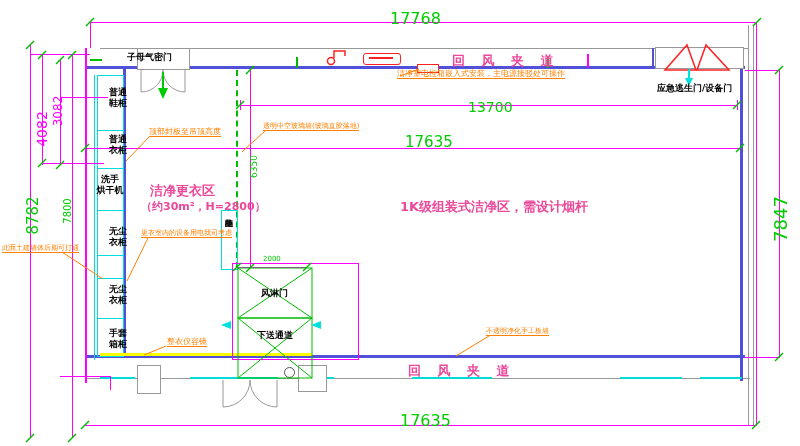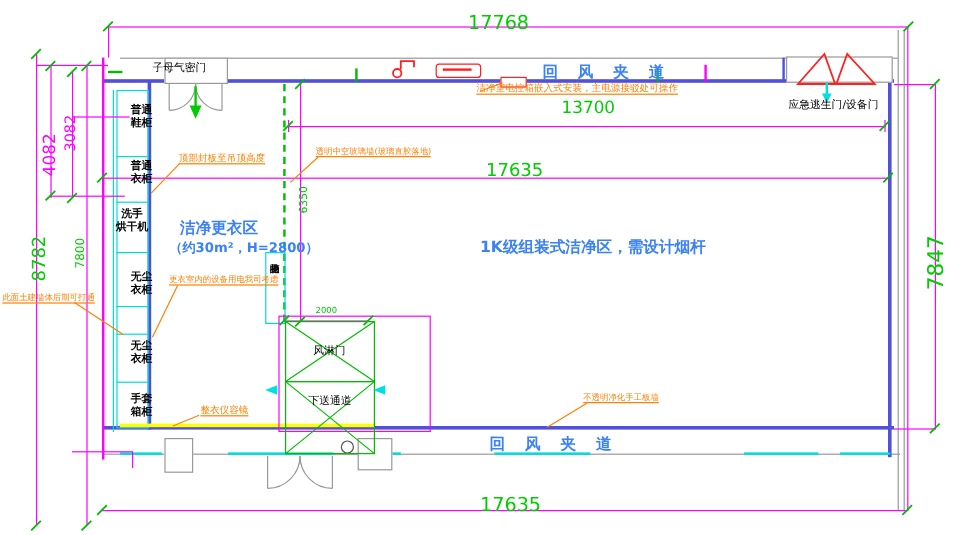--- a/index.html
+++ b/index.html
@@ -8,22 +8,22 @@
   .ln{position:absolute}
   .mag{background:#ff00ff}
   .blue{background:#5050d8}
   .gray{background:#999}
   .cyanbg{background:#00dcdc}
   .yellowbg{background:#ffff00}
   .box{position:absolute;background:#fff}
   .dim{position:absolute;color:#00cc00;white-space:nowrap;z-index:5;line-height:1}
   .rot{transform:rotate(-90deg);transform-origin:center}
   .magtxt{color:#ff00ff}
-  .bluetxt{position:absolute;color:#3b82f6;font-weight:bold;white-space:nowrap;z-index:5;line-height:1.2}
-  .blk{position:absolute;color:#000;font-weight:normal;white-space:nowrap;z-index:5;line-height:1}
+  .bluetxt{position:absolute;color:#ec4899;font-weight:bold;white-space:nowrap;z-index:5;line-height:1.2}
+  .blk{position:absolute;color:#000;font-weight:bold;white-space:nowrap;z-index:5;line-height:1}
   .orange{position:absolute;color:#ff8000;border-bottom:1px solid #ff8000;white-space:nowrap;z-index:5;line-height:1.15}
   .cab{position:absolute;width:42px;text-align:center;color:#000;font-weight:bold;font-size:9px;line-height:11px;z-index:5}
   .cab span{display:block}
   .vert{position:absolute;writing-mode:vertical-rl;text-orientation:upright;font-size:8px;color:#000;z-index:5;line-height:1}
   .wm{position:absolute;color:rgba(200,200,200,0.55);font-weight:bold;letter-spacing:10px;font-size:56px;z-index:3;line-height:1}
   svg.overlay{position:absolute;left:0;top:0;z-index:4}
 </style>
 </head>
 <body>
 
@@ -182,21 +182,21 @@
       <line x1="775" y1="74" x2="783" y2="66"></line>
         <line x1="775" y1="361" x2="783" y2="353"></line>
       <line x1="233" y1="271" x2="241" y2="263"></line>
         <line x1="303" y1="271" x2="311" y2="263"></line>
       <line x1="246" y1="74" x2="254" y2="66"></line>
         <line x1="246" y1="272" x2="254" y2="264"></line>
     </g>
   </svg>
 
   <span class="dim" style="left:390px;top:11px;font-size:16px">17768</span>
-  <span class="dim" style="left:468px;top:83px;font-size:14px">13700</span>
+  <span class="dim" style="left:468px;top:100px;font-size:14px">13700</span>
   <span class="dim" style="left:405px;top:135px;font-size:15px">17635</span>
   <span class="dim" style="left:400px;top:413px;font-size:16px">17635</span>
   <span class="dim rot" style="left:14px;top:208px;font-size:15px">8782</span>
   <span class="dim rot" style="left:55px;top:206px;font-size:10px">7800</span>
   <span class="dim rot magtxt" style="left:24px;top:122px;font-size:14px;color:#ff00ff">4082</span>
   <span class="dim rot magtxt" style="left:43px;top:105px;font-size:12px;color:#ff00ff">3082</span>
   <span class="dim rot" style="left:758px;top:210px;font-size:18px">7847</span>
   <span class="dim rot" style="left:243px;top:162px;font-size:9px">6350</span>
   <span class="dim" style="left:263px;top:256px;font-size:7px">2000</span>
 

